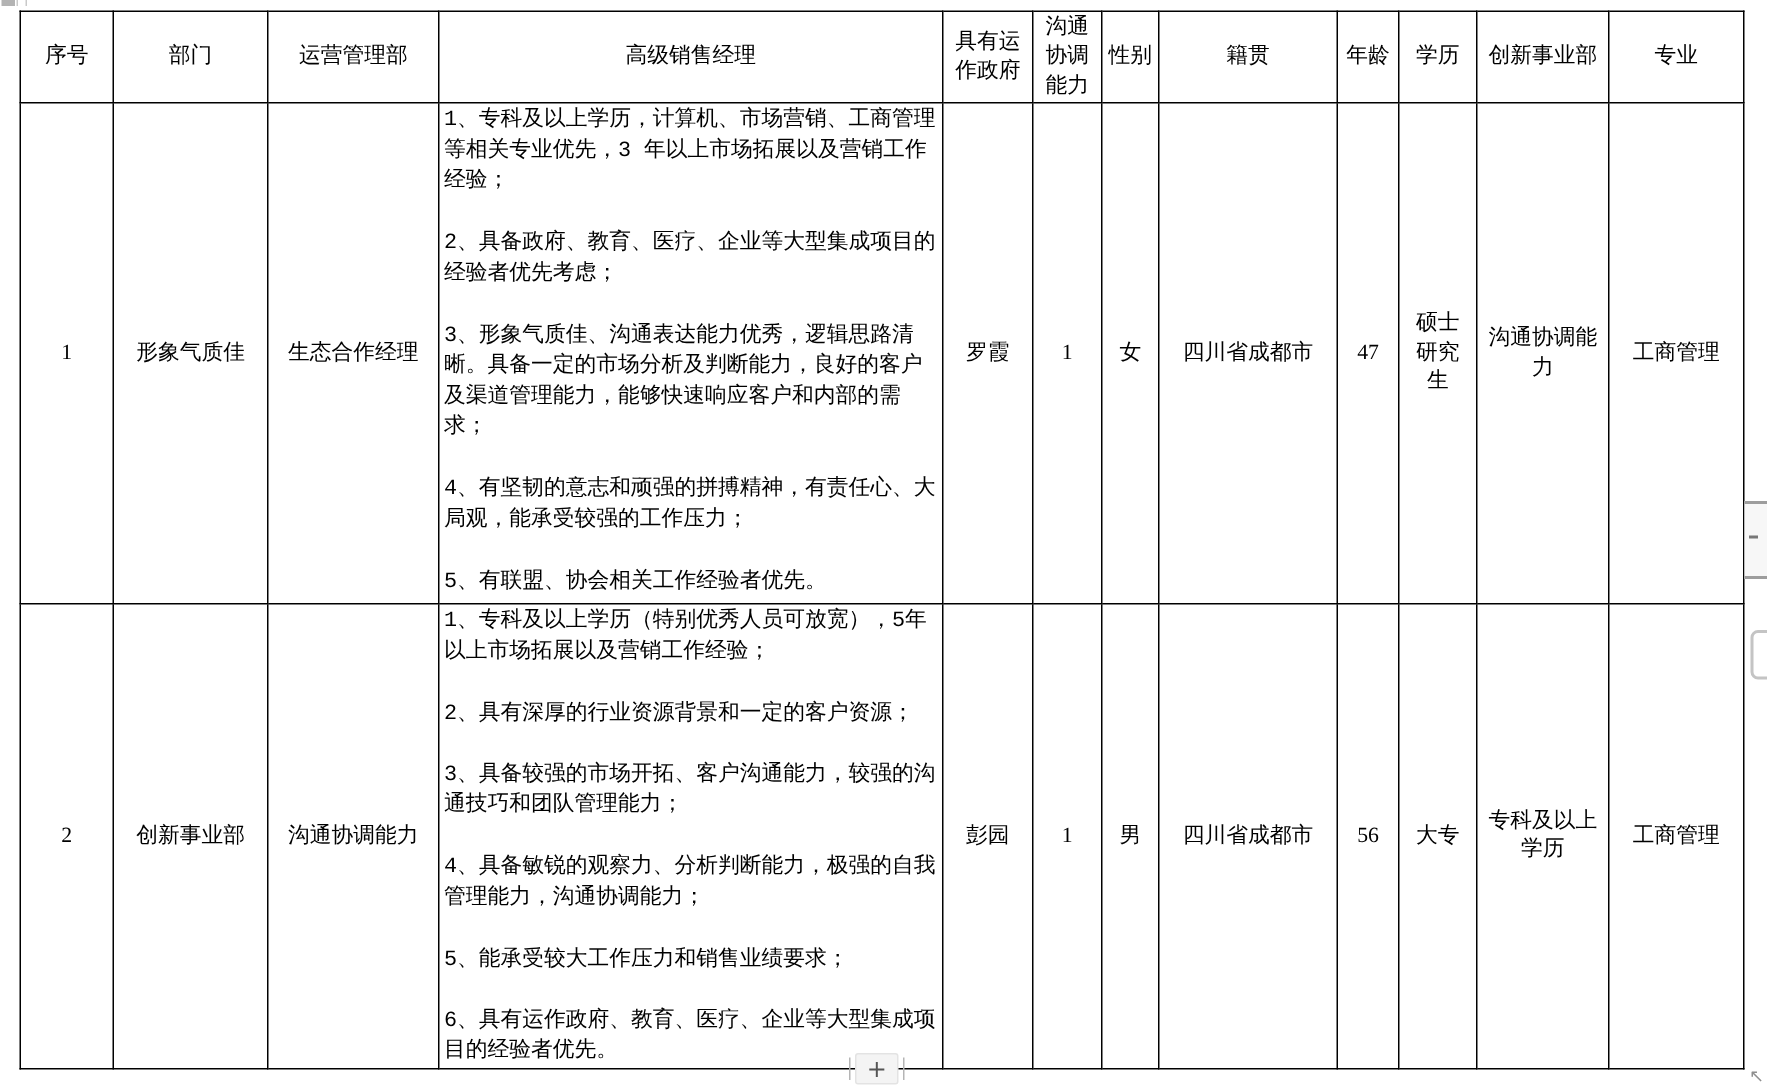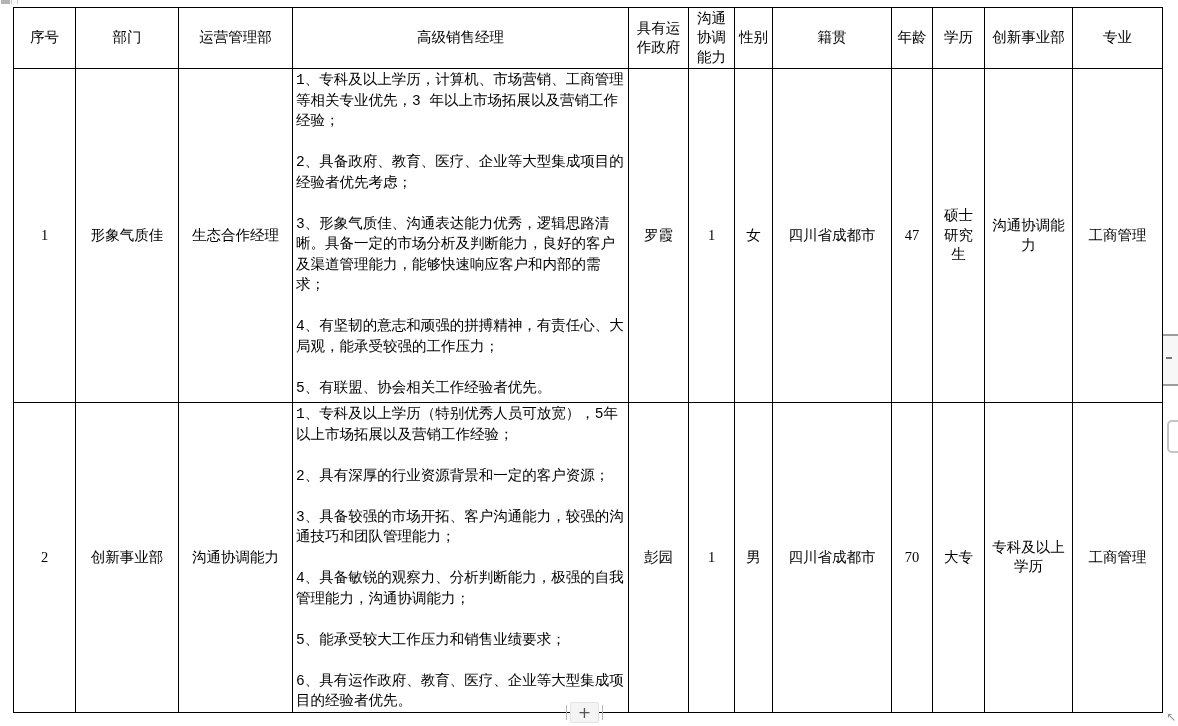--- a/index.html
+++ b/index.html
@@ -133,21 +133,21 @@
 
 4、具备敏锐的观察力、分析判断能力，极强的自我管理能力，沟通协调能力；
 
 5、能承受较大工作压力和销售业绩要求；
 
 6、具有运作政府、教育、医疗、企业等大型集成项目的经验者优先。</td>
         <td>彭园</td>
         <td>1</td>
         <td>男</td>
         <td>四川省成都市</td>
-        <td>70</td>
+        <td>56</td>
         <td class="pad-edu">大专</td>
         <td>专科及以上学历</td>
         <td>工商管理</td>
       </tr>
     </tbody>
   </table>
 
   <div class="scroll-strip">
     <div class="scroll-dash"></div>
   </div>

